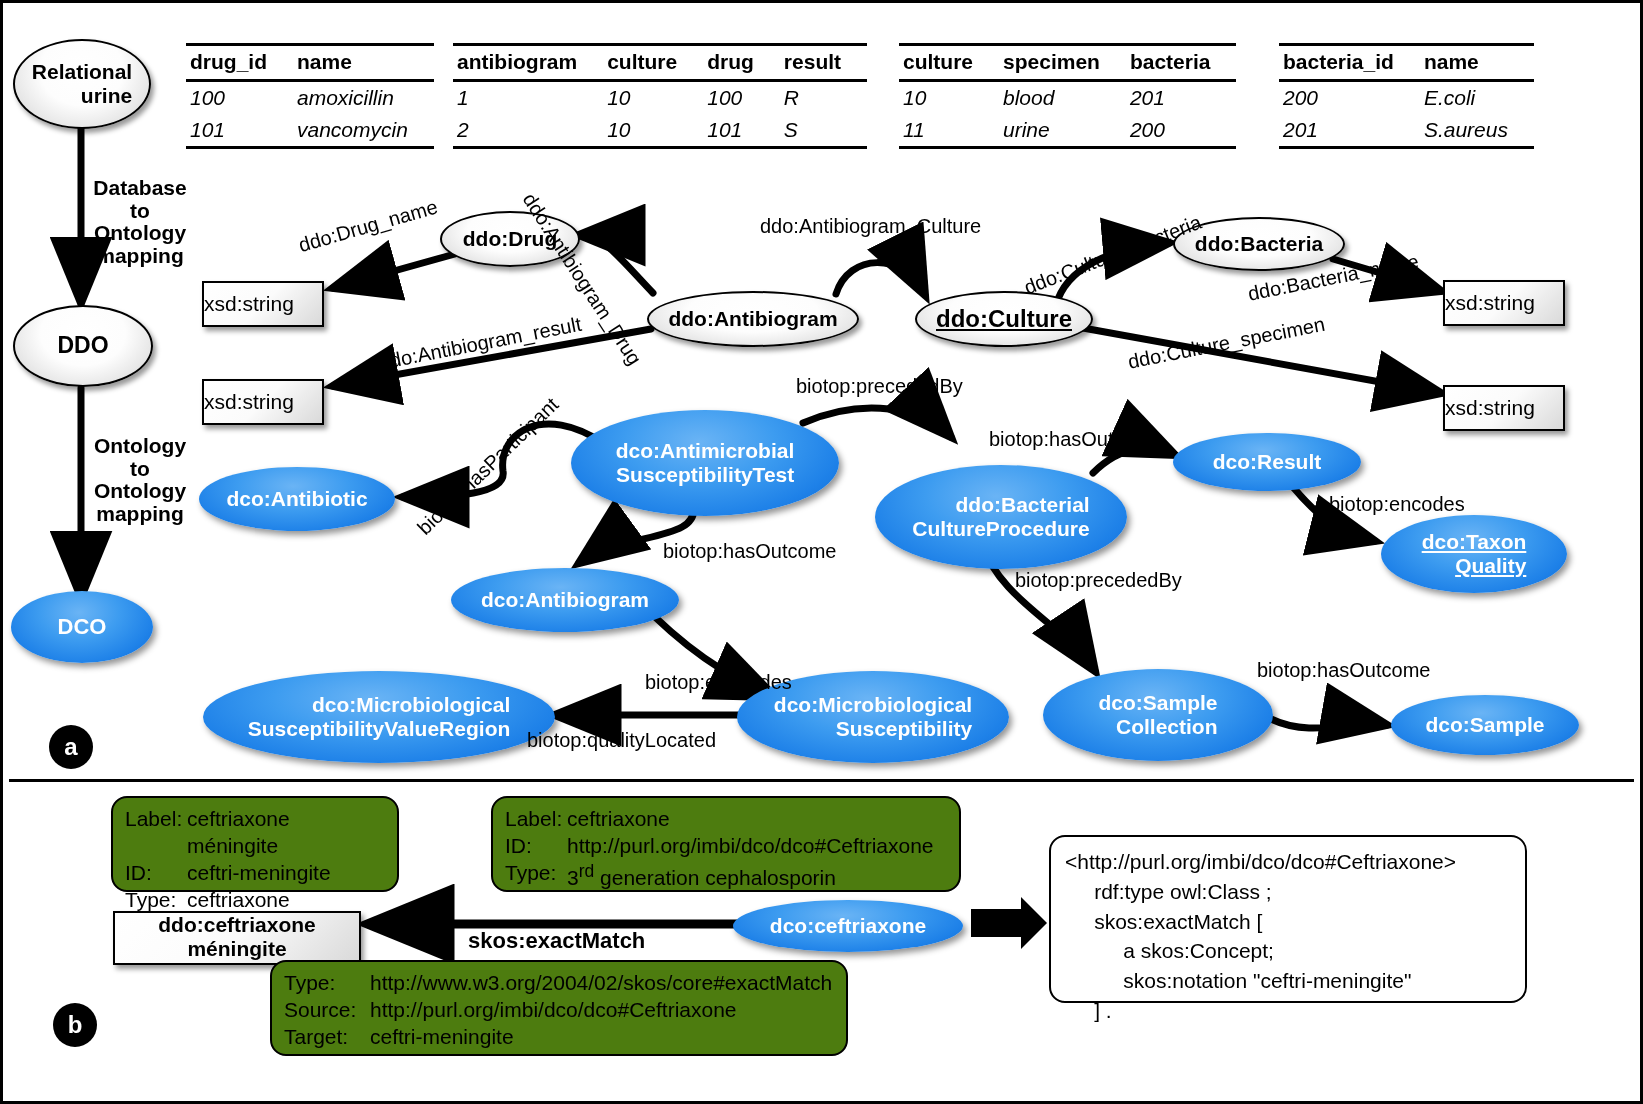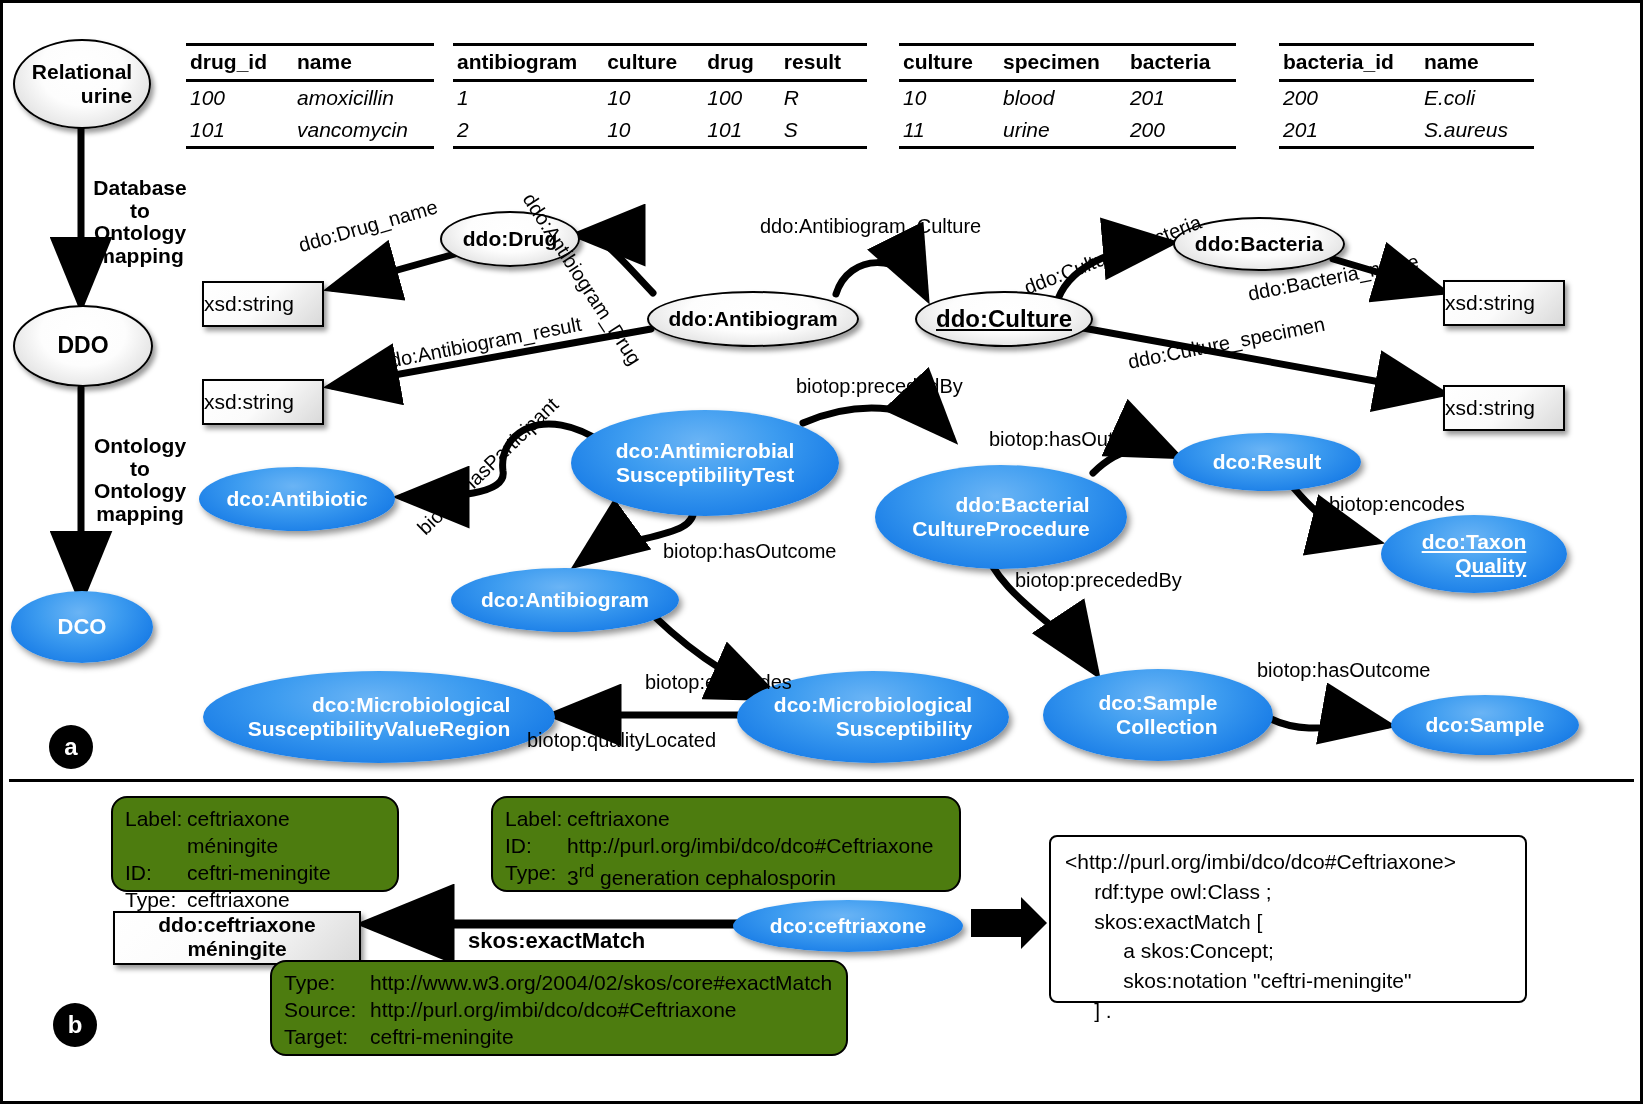--- a/index.html
+++ b/index.html
@@ -46,21 +46,21 @@
   .plet{position:absolute;width:44px;height:44px;border-radius:50%;background:#000;
         color:#fff;font-size:24px;font-weight:bold;display:flex;align-items:center;
         justify-content:center;}
 
   
   .note{position:absolute;border:2px solid #000;border-radius:16px;background:#4d7c0f;
         font-size:21px;color:#000;padding:8px 12px;box-sizing:border-box;line-height:1.28;}
   .note .row{display:flex;}
   .note .k{flex:0 0 auto;}
   .note .v{flex:1 1 auto;}
-  .code{position:absolute;border:2px solid #000;border-radius:8px;background:#fff;
+  .code{position:absolute;border:2px solid #000;border-radius:16px;background:#fff;
         font-size:21px;color:#000;padding:10px 14px;box-sizing:border-box;line-height:1.42;
         white-space:pre;}
 </style>
 </head>
 <body>
 
 <div id="page">
 
   <svg class="layer" viewBox="0 0 1643 1104">
     <defs>

